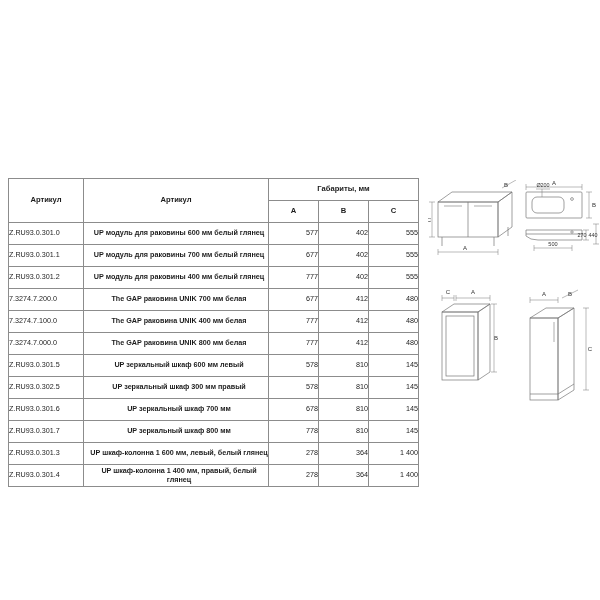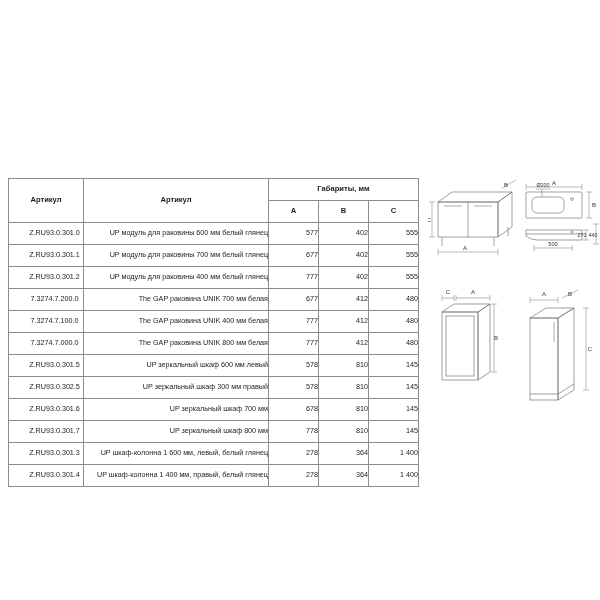--- a/index.html
+++ b/index.html
@@ -43,28 +43,28 @@
   .spec-table th {
     font-weight: bold;
     font-size: 7.6px;
     text-align: center;
     vertical-align: middle;
   }
   .col-art { width: 75px; }
   .col-desc { width: 185px; }
   .col-a, .col-b, .col-c { width: 50px; }
   td.art {
+    text-align: left;
+    vertical-align: middle;
+  }
+  td.desc {
     text-align: center;
-    vertical-align: middle;
-    padding-left: 17px;
-  }
-  td.desc {
-    text-align: right;
     padding-left: 6px;
     vertical-align: middle;
+    font-weight: bold;
   }
   td.dim {
     text-align: right;
     vertical-align: middle;
   }
   .hdr-dims { height: 18px; }
   .hdr-sub { height: 18px; }
 
   
   .draw {

